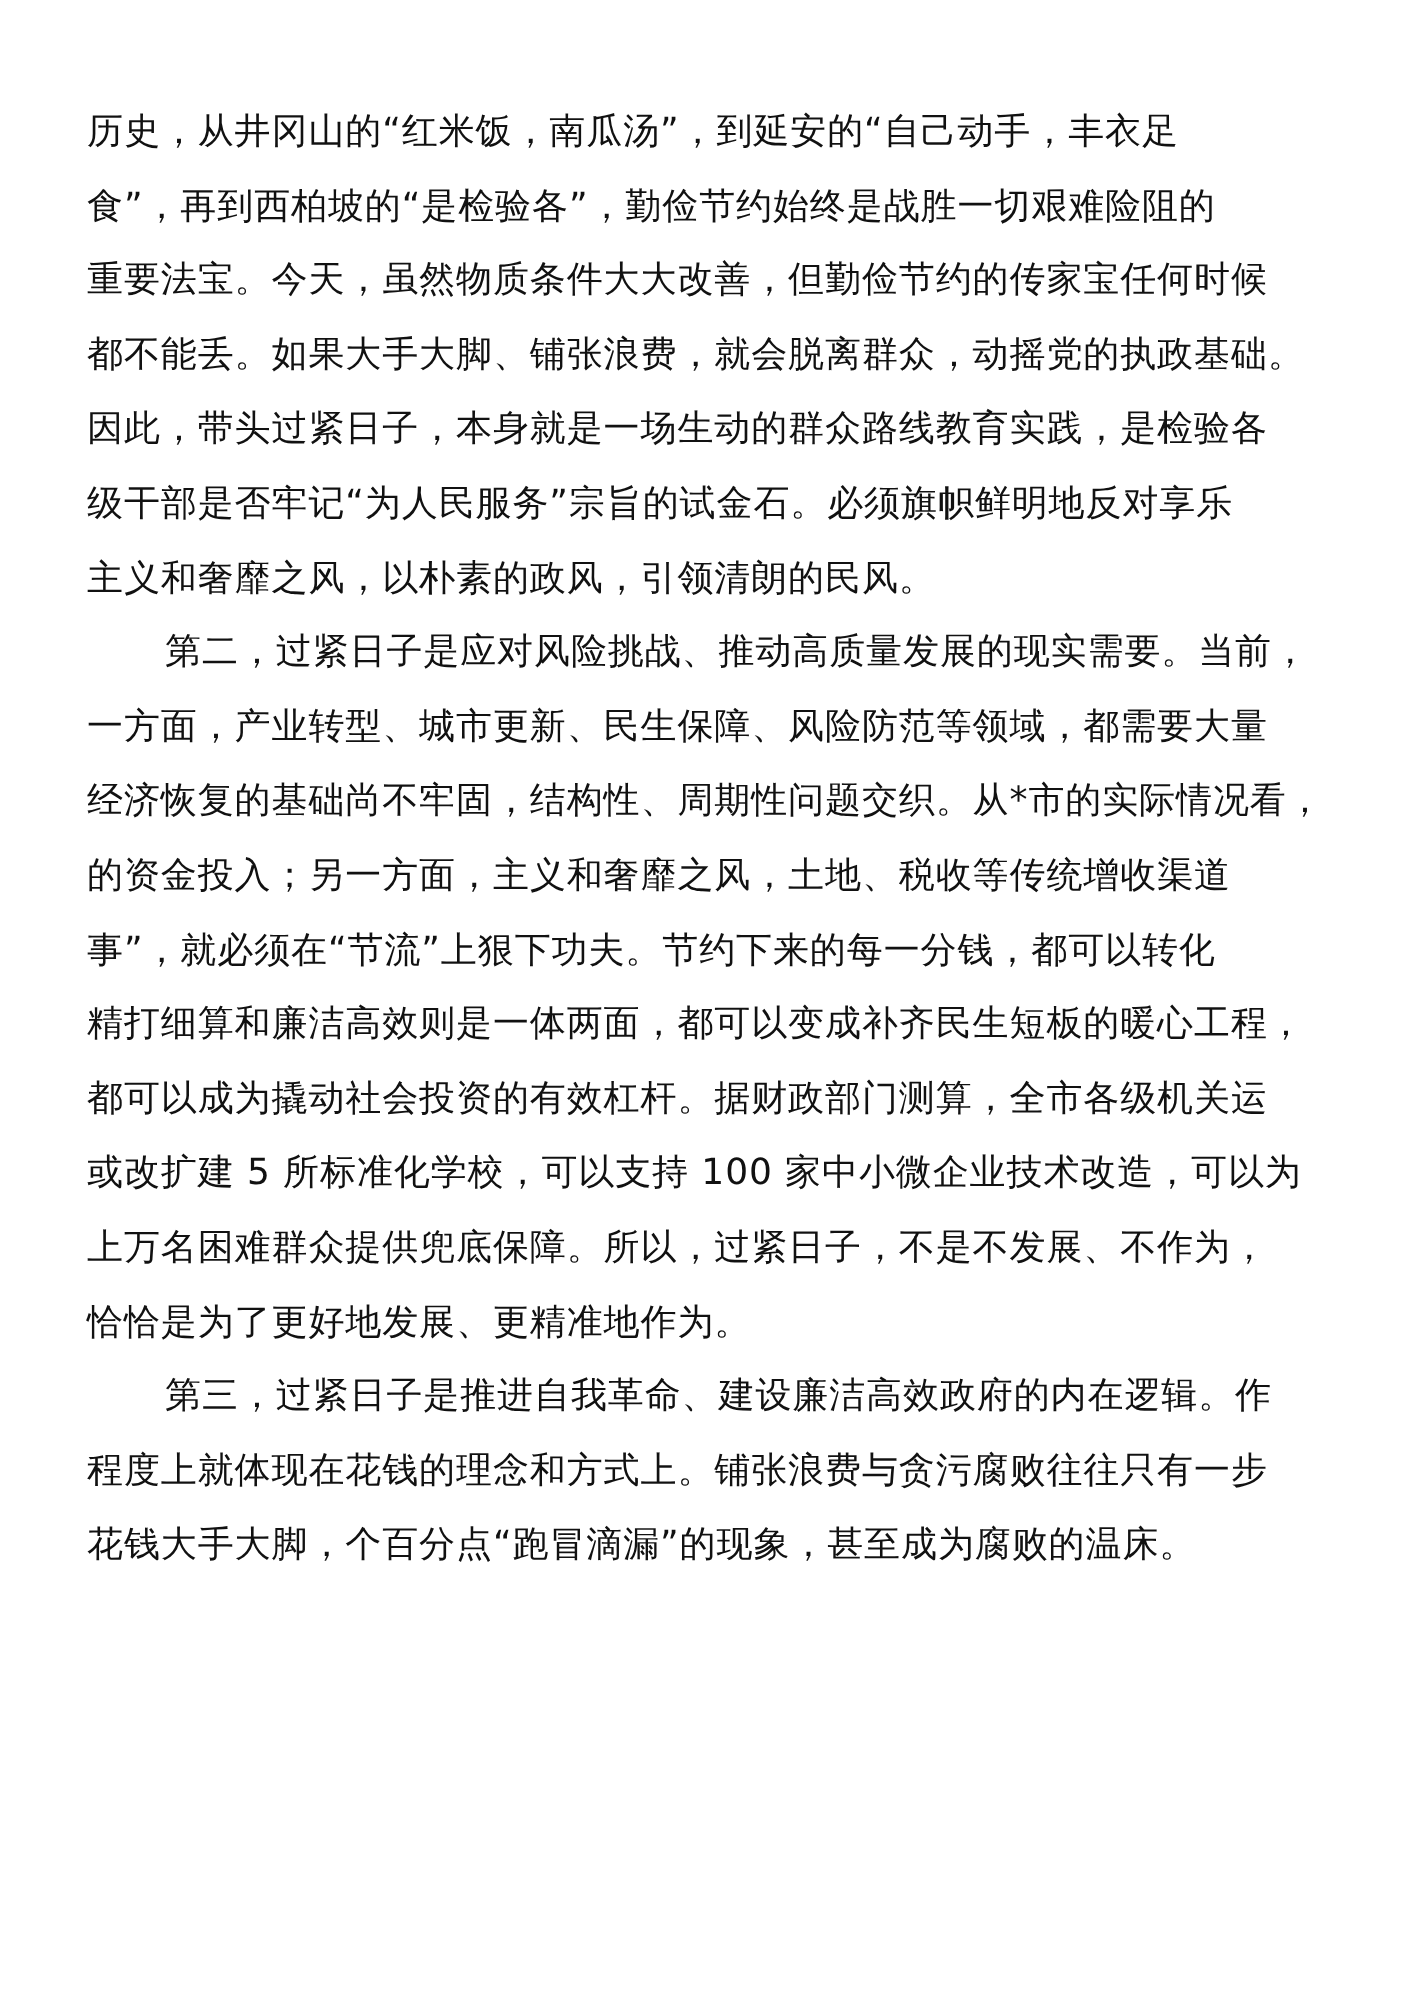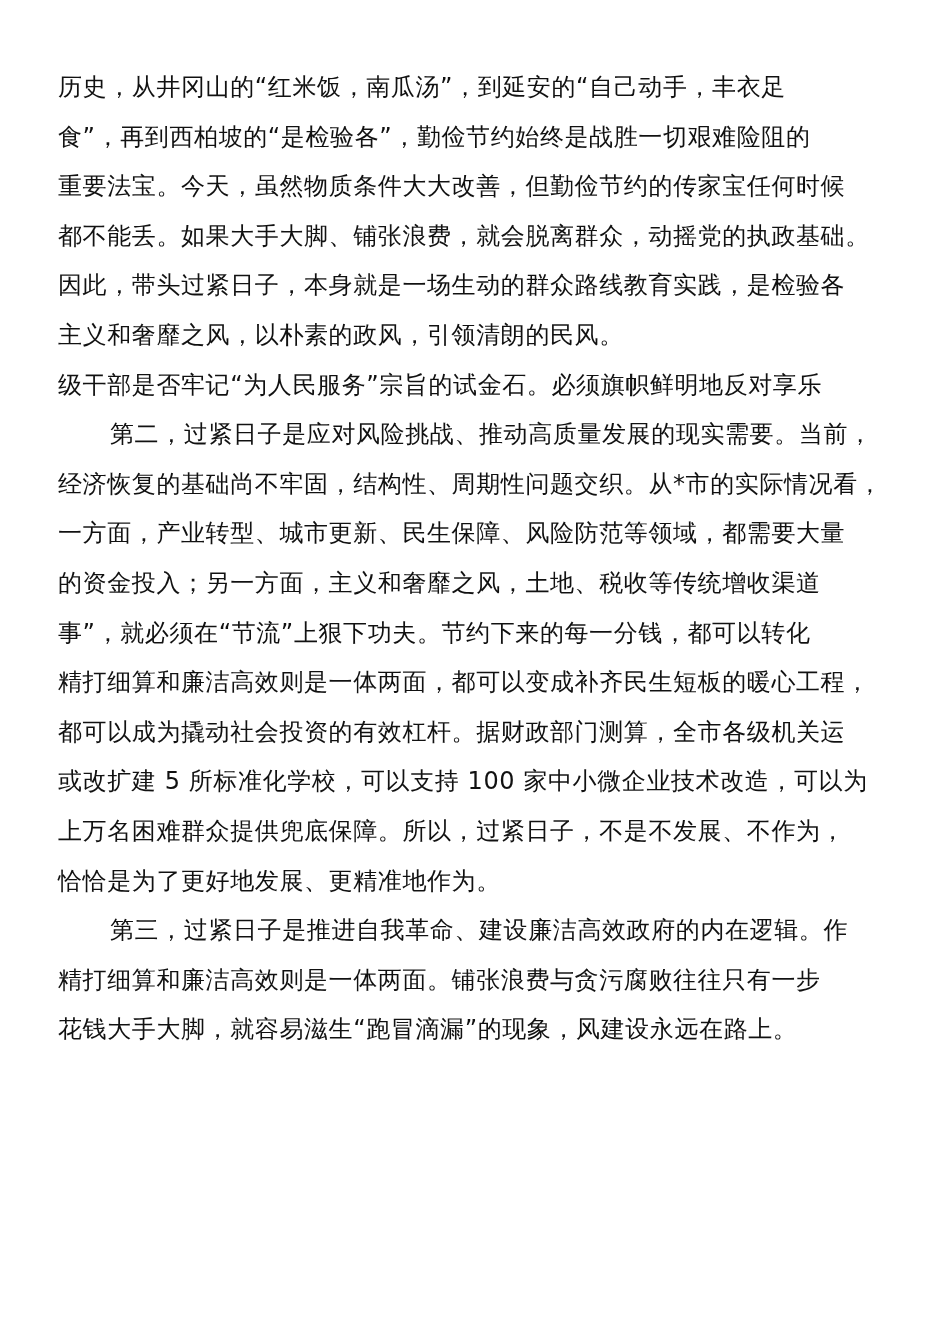--- a/index.html
+++ b/index.html
@@ -46,37 +46,37 @@
 
 <div class="page">
   <div class="content">
 
     <div>
       <span class="line">历史，从井冈山的“红米饭，南瓜汤”，到延安的“自己动手，丰衣足</span>
       <span class="line">食”，再到西柏坡的“是检验各”，勤俭节约始终是战胜一切艰难险阻的</span>
       <span class="line">重要法宝。今天，虽然物质条件大大改善，但勤俭节约的传家宝任何时候</span>
       <span class="line">都不能丢。如果大手大脚、铺张浪费，就会脱离群众，动摇党的执政基础。</span>
       <span class="line">因此，带头过紧日子，本身就是一场生动的群众路线教育实践，是检验各</span>
+      <span class="line">级干部是否牢记“为人民服务”宗旨的试金石。必须旗帜鲜明地反对享乐</span>
       <span class="line">主义和奢靡之风，以朴素的政风，引领清朗的民风。</span>
-      <span class="line">级干部是否牢记“为人民服务”宗旨的试金石。必须旗帜鲜明地反对享乐</span>
     </div>
 
     <div>
       <span class="line indent">第二，过紧日子是应对风险挑战、推动高质量发展的现实需要。当前，</span>
+      <span class="line">一方面，产业转型、城市更新、民生保障、风险防范等领域，都需要大量</span>
       <span class="line">经济恢复的基础尚不牢固，结构性、周期性问题交织。从*市的实际情况看，</span>
-      <span class="line">一方面，产业转型、城市更新、民生保障、风险防范等领域，都需要大量</span>
       <span class="line">的资金投入；另一方面，主义和奢靡之风，土地、税收等传统增收渠道</span>
       <span class="line">事”，就必须在“节流”上狠下功夫。节约下来的每一分钱，都可以转化</span>
       <span class="line">精打细算和廉洁高效则是一体两面，都可以变成补齐民生短板的暖心工程，</span>
       <span class="line">都可以成为撬动社会投资的有效杠杆。据财政部门测算，全市各级机关运</span>
       <span class="line">或改扩建 5 所标准化学校，可以支持 100 家中小微企业技术改造，可以为</span>
       <span class="line">上万名困难群众提供兜底保障。所以，过紧日子，不是不发展、不作为，</span>
       <span class="line">恰恰是为了更好地发展、更精准地作为。</span>
     </div>
 
     <div>
       <span class="line indent">第三，过紧日子是推进自我革命、建设廉洁高效政府的内在逻辑。作</span>
-      <span class="line">精打细算和廉洁高效则是一体两面。铺张浪费与贪污腐败往往只有一步</span>
-      <span class="line">花钱大手大脚，就容易滋生“跑冒滴漏”的现象，风建设永远在路上。</span>
+      <span class="line">程度上就体现在花钱的理念和方式上。铺张浪费与贪污腐败往往只有一步</span>
+      <span class="line">花钱大手大脚，个百分点“跑冒滴漏”的现象，甚至成为腐败的温床。</span>
     </div>
 
   </div>
 </div>
 
 </body></html>

